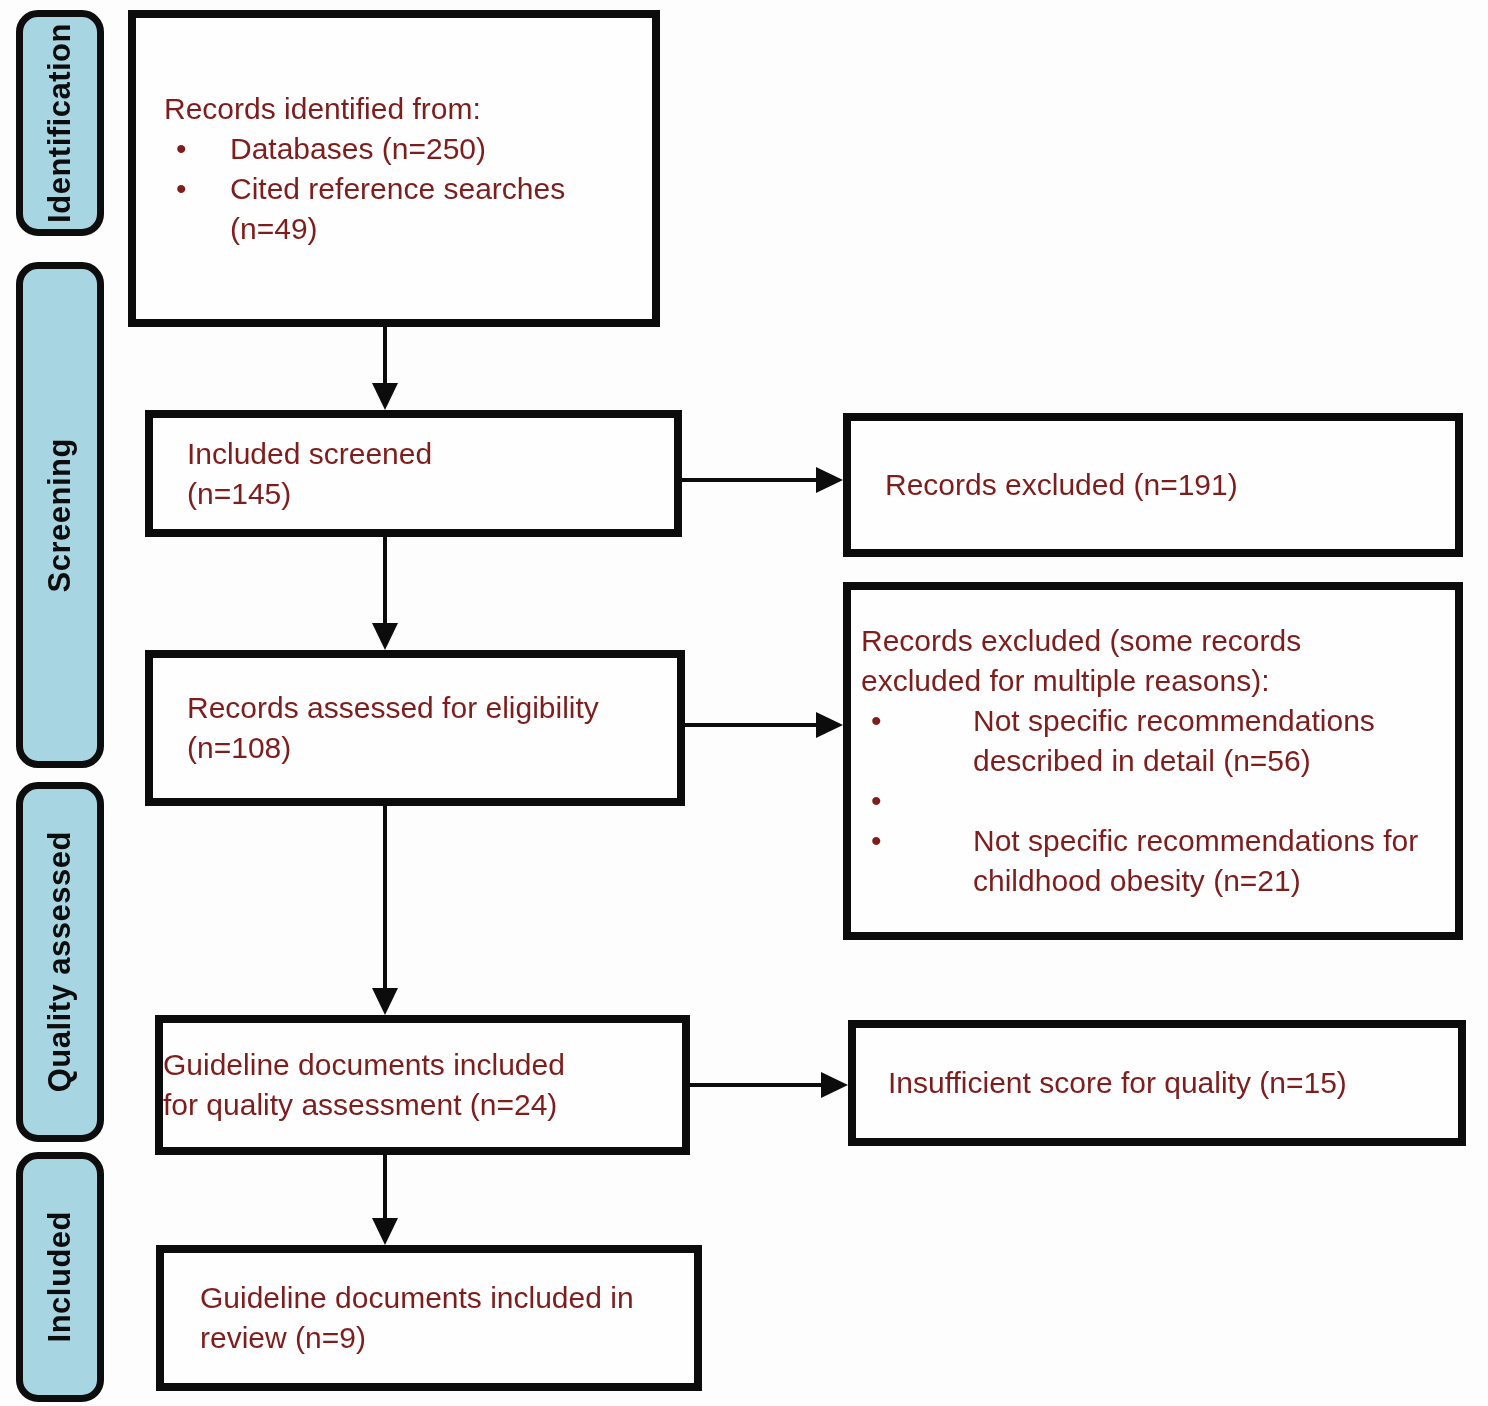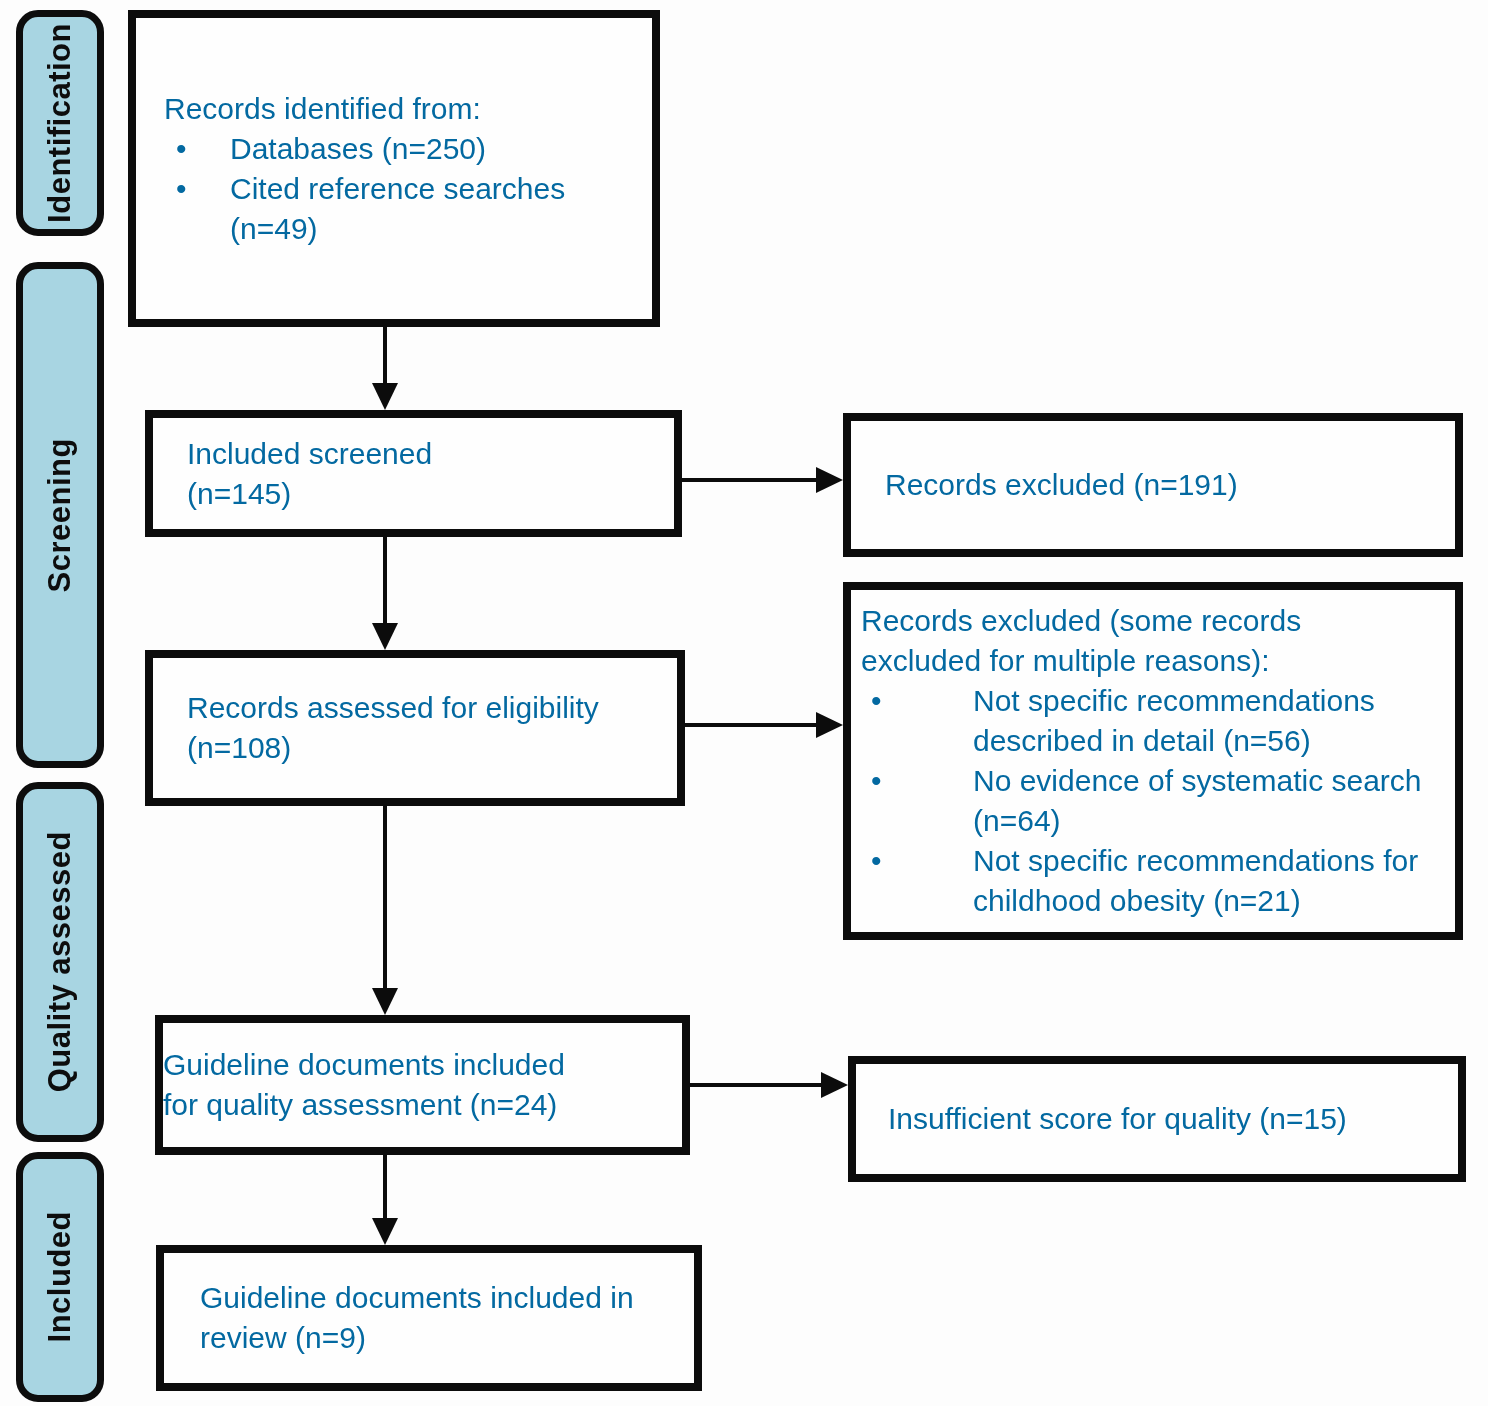--- a/index.html
+++ b/index.html
@@ -43,30 +43,30 @@
   
   .fbox {
     position: absolute;
     background: #fefefe;
     border: 8px solid #0c0c0c;
     display: flex;
     flex-direction: column;
     justify-content: center;
     font-size: 30px;
     line-height: 40px;
-    color: #0369a1;
+    color: #7f1d1d;
   }
   .b1 { left: 128px; top: 10px;   width: 532px; height: 317px; padding-left: 28px; padding-right: 14px; }
   .b2 { left: 145px; top: 410px;  width: 537px; height: 127px; padding-left: 34px; }
   .b3 { left: 145px; top: 650px;  width: 540px; height: 156px; padding-left: 34px; }
   .b4 { left: 155px; top: 1015px; width: 535px; height: 140px; }
   .b5 { left: 156px; top: 1245px; width: 546px; height: 146px; padding-left: 36px; }
   .r1 { left: 843px; top: 413px;  width: 620px; height: 144px; padding-left: 34px; }
   .r2 { left: 843px; top: 582px;  width: 620px; height: 358px; padding-left: 10px; padding-right: 14px; }
-  .r3 { left: 848px; top: 1020px; width: 618px; height: 126px; padding-left: 32px; margin-top: 36px; }
+  .r3 { left: 848px; top: 1020px; width: 618px; height: 126px; padding-left: 32px; }
 
   .bullet { display: flex; align-items: flex-start; }
   .dot {
     flex: 0 0 auto;
     margin-left: 12px;
     width: 54px;
     font-size: 30px;
   }
   .dot-r2 { margin-left: 10px; width: 63px; }
   .bullet-text-narrow { max-width: 360px; }
@@ -134,21 +134,20 @@
 
   <div class="fbox r2">
     <div>Records excluded (some records</div>
     <div>excluded for multiple reasons):</div>
     <div class="bullet">
       <span class="dot dot-r2">•</span>
       <span class="bullet-text-wide">Not specific recommendations described in detail (n=56)</span>
     </div>
     <div class="bullet">
       <span class="dot dot-r2">•</span>
-      <span class="bullet-text-wide">No evidence of systematic search (n=64)</span>
     </div>
     <div class="bullet">
       <span class="dot dot-r2">•</span>
       <span class="bullet-text-wide">Not specific recommendations for childhood obesity (n=21)</span>
     </div>
   </div>
 
   <div class="fbox b4">
     <div>Guideline documents included</div>
     <div>for quality assessment (n=24)</div>

